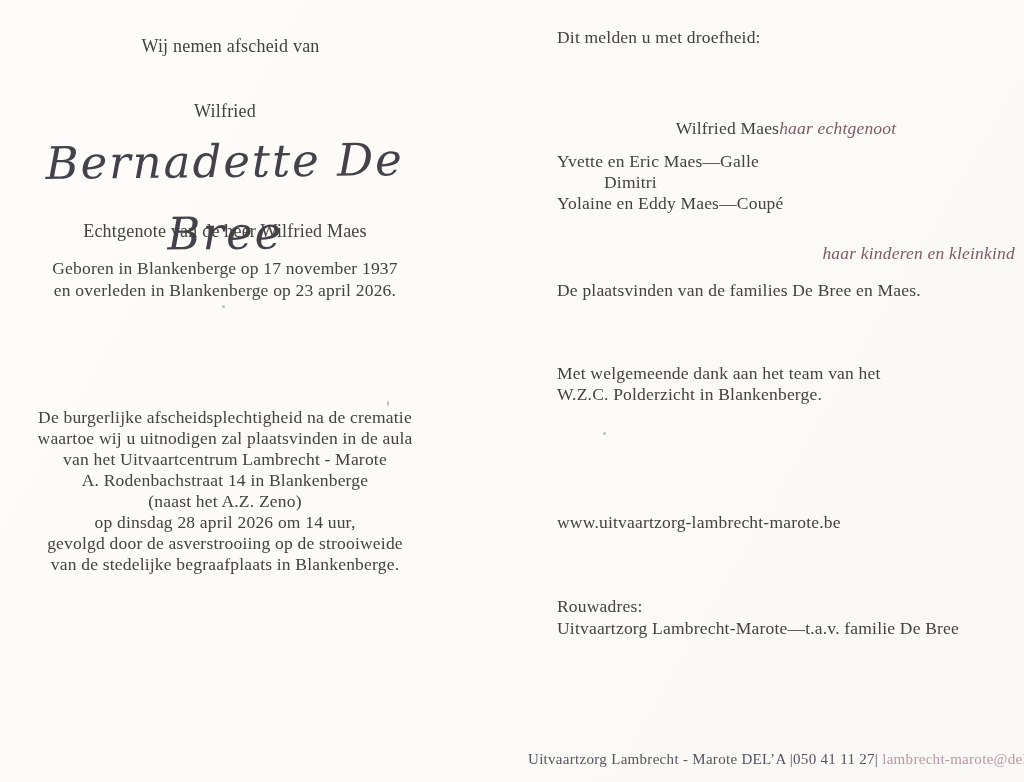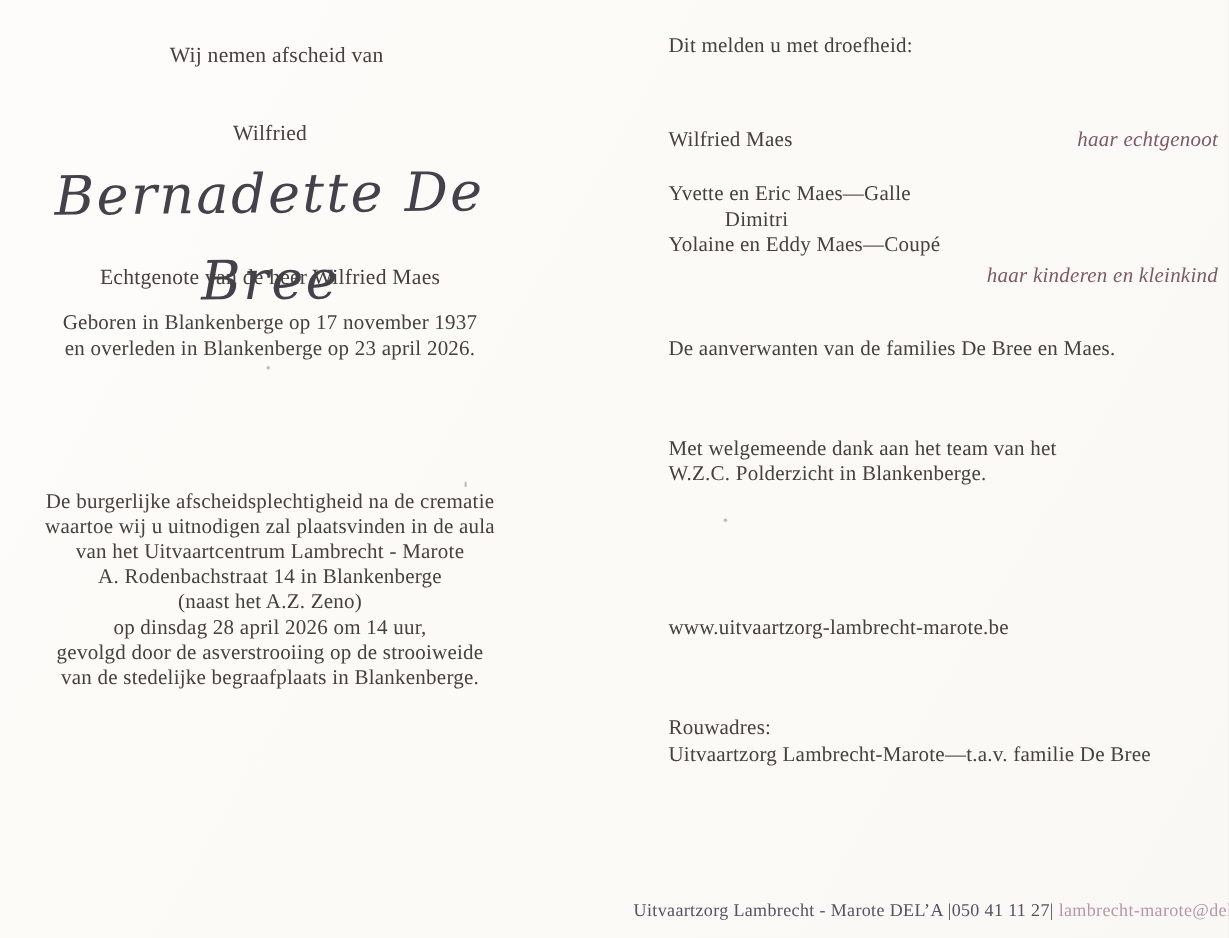--- a/index.html
+++ b/index.html
@@ -37,27 +37,28 @@
 
   .spouse-of  { top: 221px; font-size: 18px; }
   .birth      { top: 258px; line-height: 21.5px; font-size: 17.5px; }
   .ceremony   { top: 407px; line-height: 21px;  font-size: 17.5px; }
   .gathering  { top: 643px; font-size: 18px; }
 
   
   .right-col { left: 557px; width: 458px; text-align: left; }
 
   .announcement { top: 27px; }
-  .spouse-row   { top: 106px; display: flex; justify-content: space-between; align-items: baseline; }
+  .spouse-row   { top: 94px; display: flex; justify-content: center; align-items: baseline; }
   .children     { top: 151px; }
   .children .indent { padding-left: 47px; }
   .relation {
     font-style: italic;
     color: #7c5a66;
     font-size: 17.5px;
+    margin-top: 24px;
   }
   .children-relation { top: 219px; text-align: right; }
   .relatives    { top: 280px; }
   .thanks       { top: 363px; }
   .condolence   { top: 511px; line-height: 22px; }
   .rouwadres    { top: 595px; line-height: 22px; }
 
   
   .footer {
     top: 749px;
@@ -119,21 +120,21 @@
   </div>
 
   <div class="blk right-col children">
     <div>Yvette en Eric Maes—Galle</div>
     <div class="indent">Dimitri</div>
     <div>Yolaine en Eddy Maes—Coupé</div>
   </div>
 
   <div class="blk right-col children-relation relation">haar kinderen en kleinkind</div>
 
-  <div class="blk right-col relatives">De aanverwanten van de families De Bree en Maes.</div>
+  <div class="blk right-col relatives">De plaatsvinden van de families De Bree en Maes.</div>
 
   <div class="blk right-col thanks">
     <div>Met welgemeende dank aan het team van het</div>
     <div>W.Z.C. Polderzicht in Blankenberge.</div>
   </div>
 
   <div class="blk right-col condolence">
     <div>www.uitvaartzorg-lambrecht-marote.be</div>
   </div>
 

